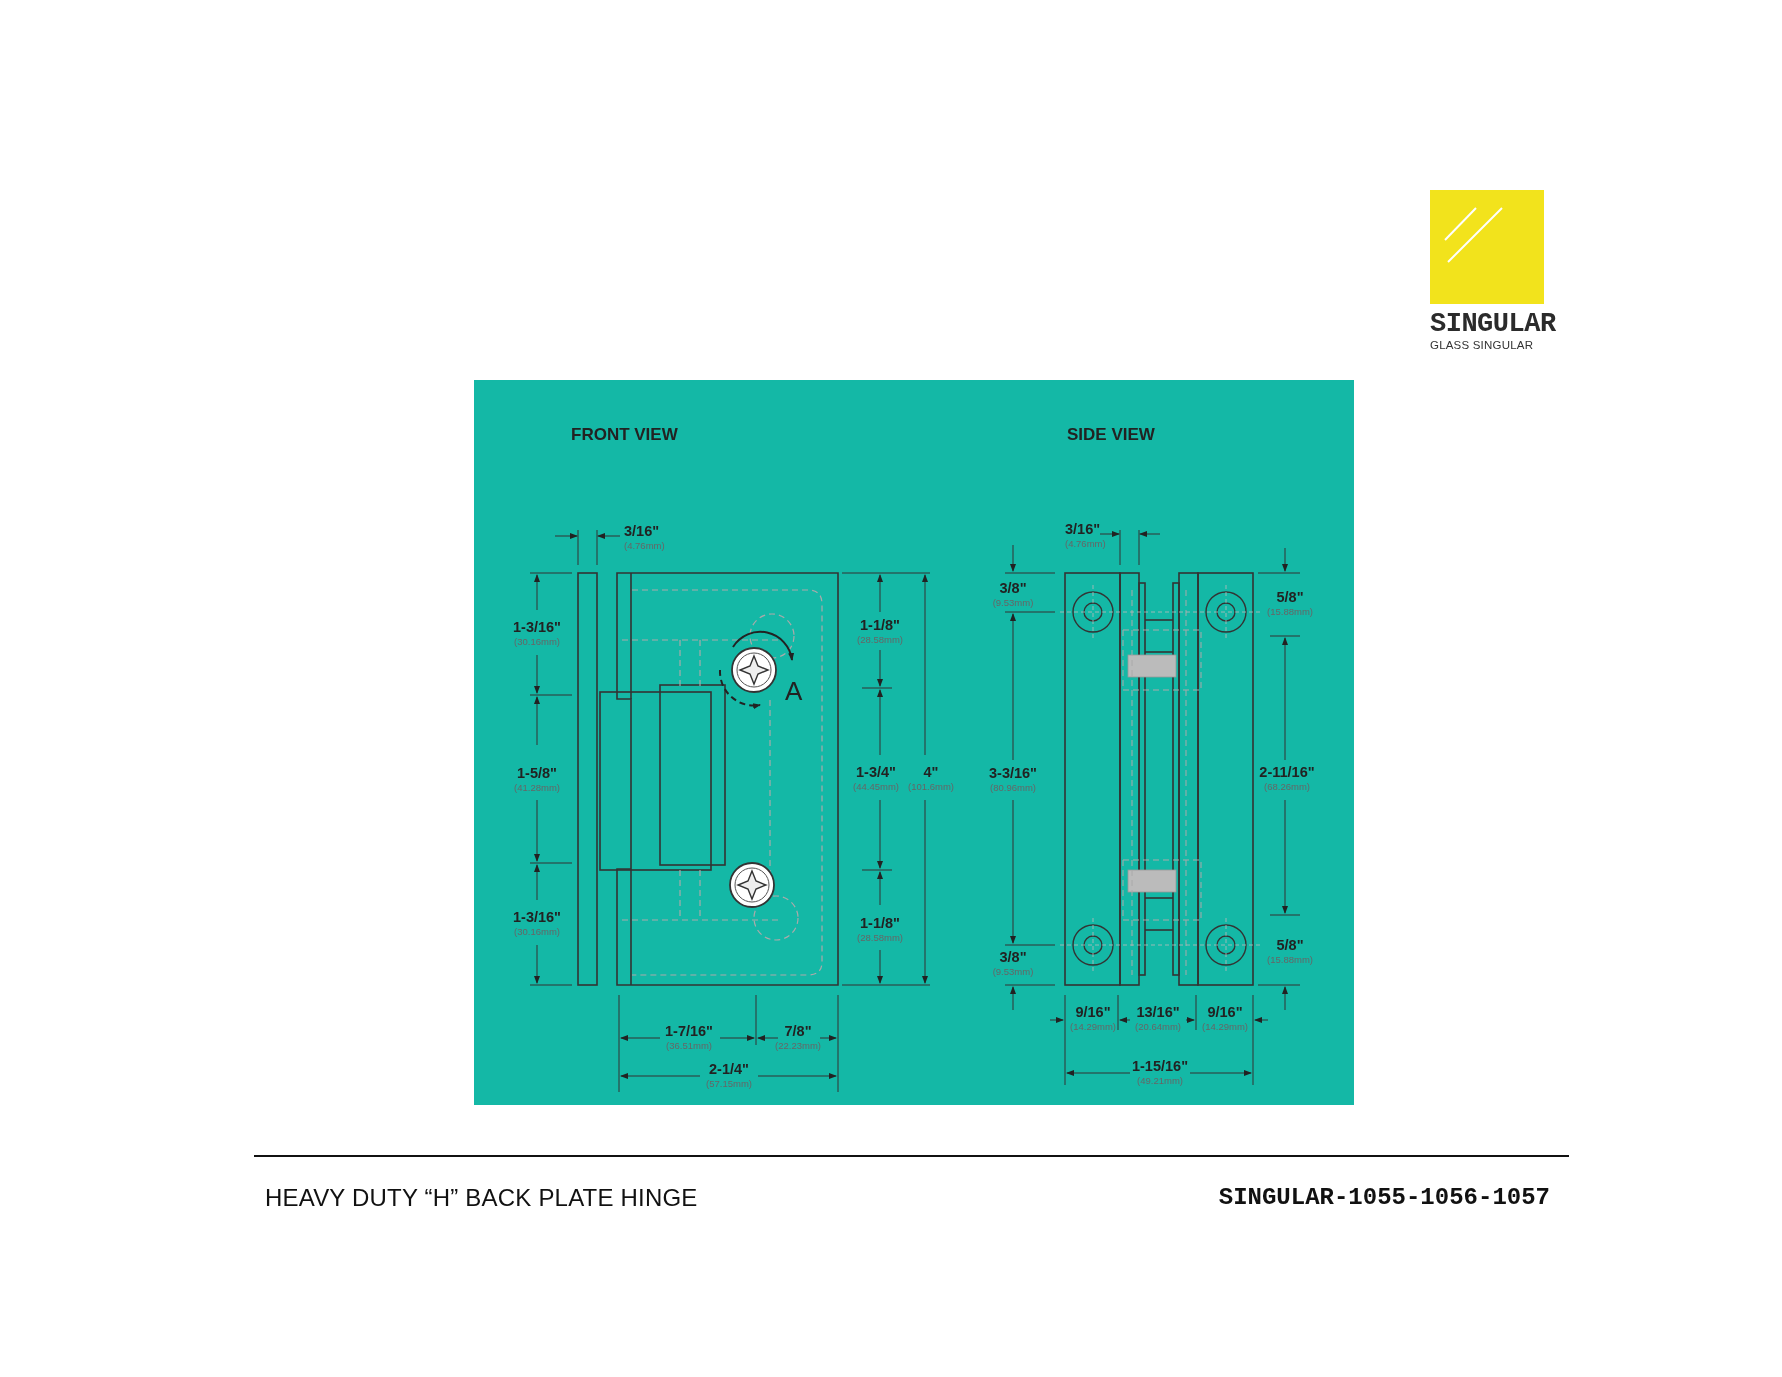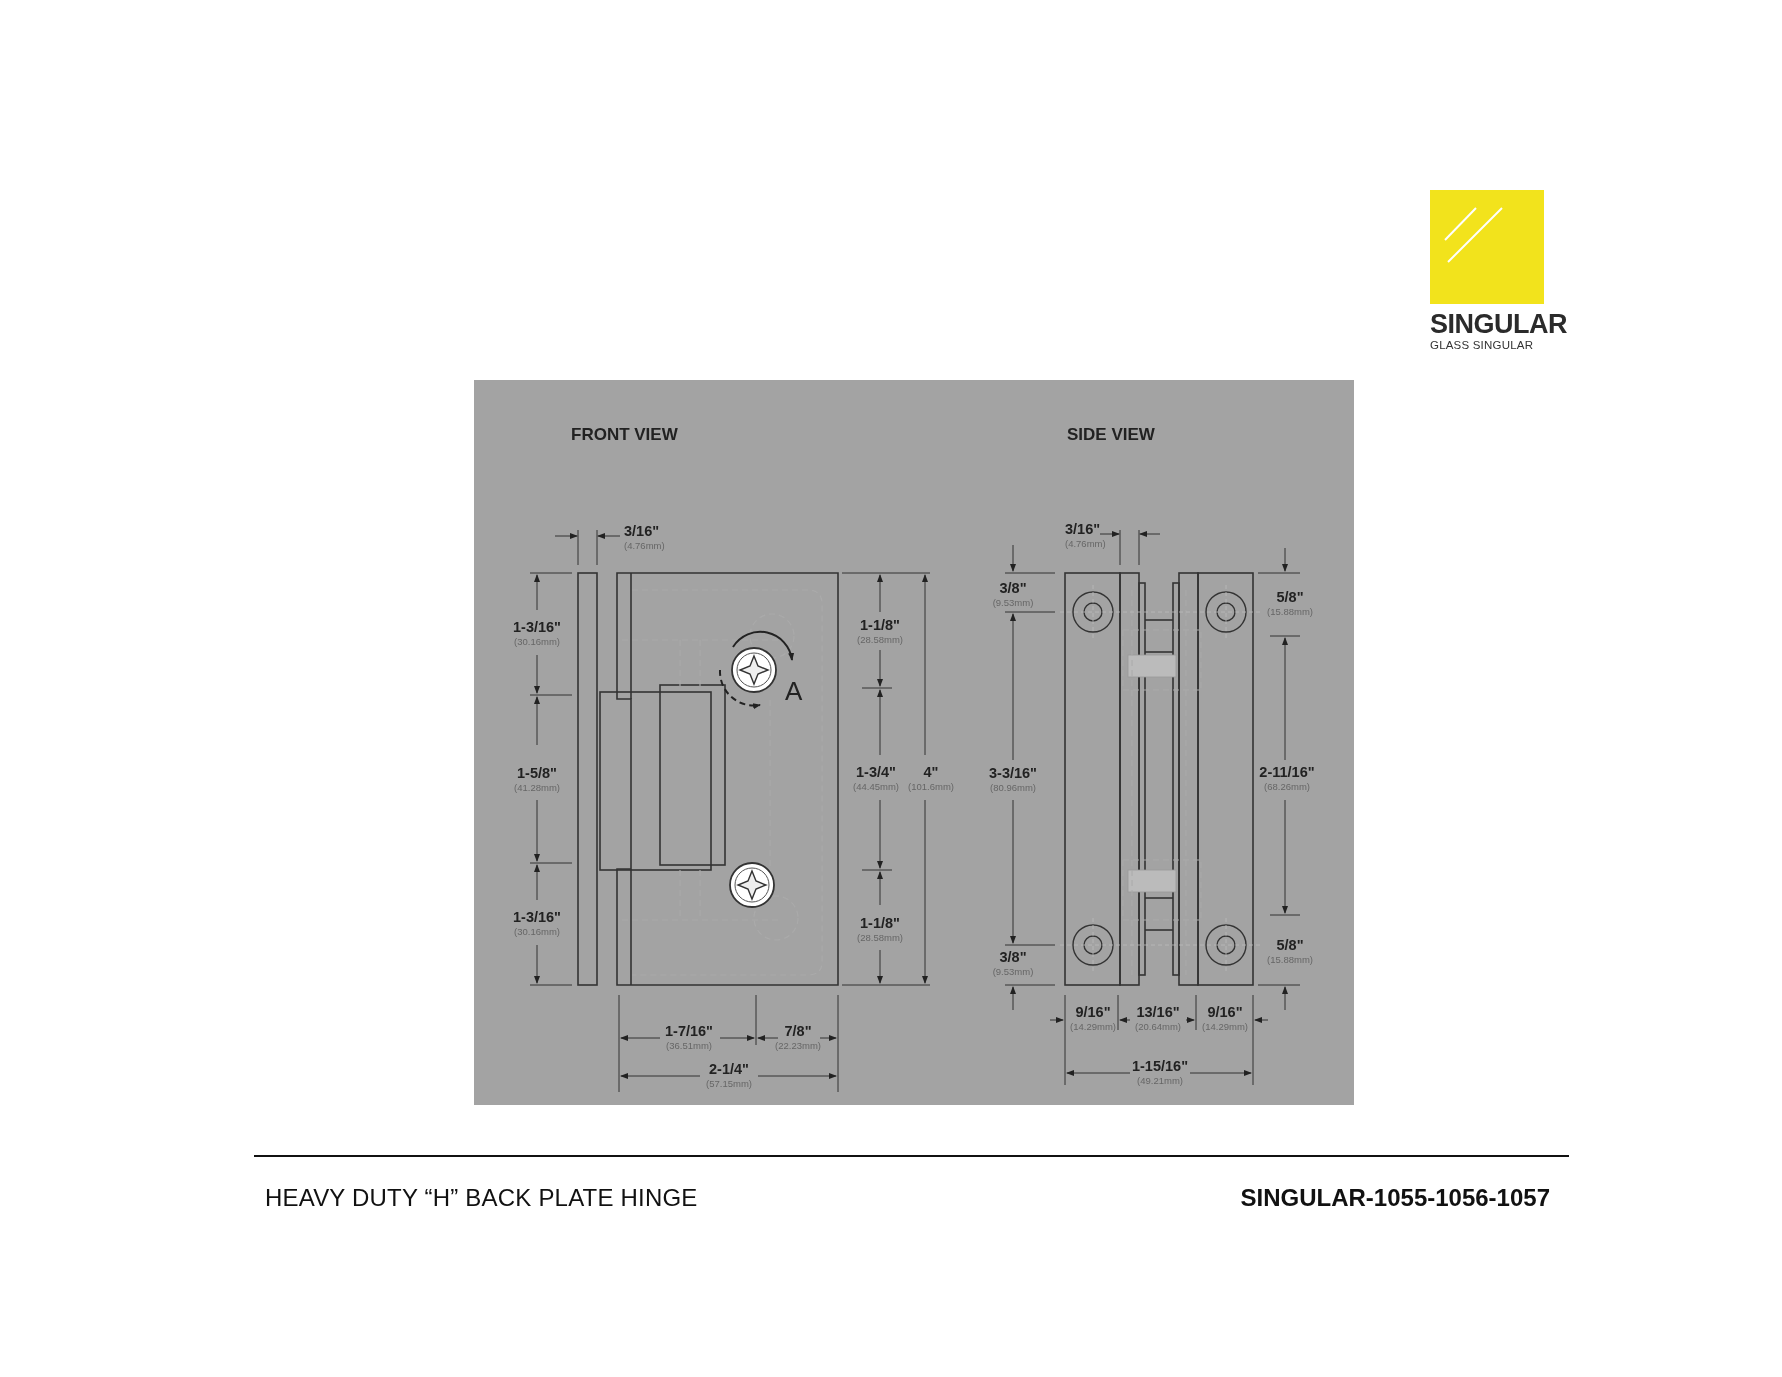--- a/index.html
+++ b/index.html
@@ -1,27 +1,27 @@
 <!DOCTYPE html>
 <html><head>
 <meta charset="utf-8">
 <style>
   html, body { margin:0; padding:0; background:#ffffff; }
   body { width:1782px; height:1377px; position:relative; overflow:hidden;
          font-family:"Liberation Sans", sans-serif; color:#111; }
   .logo { position:absolute; left:1430px; top:190px; width:116px; }
   .logo-square { width:114px; height:114px; background:#f2e31c; position:relative; }
-  .logo-name { font-family:Liberation Sans, sans-serif; font-weight:bold; font-size:27px;
+  .logo-name { font-family:Liberation Mono, monospace; font-weight:bold; font-size:27px;
                color:#2b2b2b; letter-spacing:-0.5px; margin-top:6px; line-height:28px; }
   .logo-sub { font-size:11.5px; color:#333; letter-spacing:0.2px; line-height:14px; }
-  .drawing-panel { position:absolute; left:474px; top:380px; width:880px; height:725px; background:#a3a3a3; }
+  .drawing-panel { position:absolute; left:474px; top:380px; width:880px; height:725px; background:#14b8a6; }
   svg.drawing { position:absolute; left:0; top:0; }
   .rule { position:absolute; left:254px; top:1155px; width:1315px; height:2px; background:#111; }
   .footer-title { position:absolute; left:265px; top:1184px; font-size:24px; font-weight:normal; letter-spacing:0.2px; }
-  .footer-code { position:absolute; right:232px; top:1184px; font-size:24px; font-weight:bold; }
+  .footer-code { position:absolute; right:232px; top:1184px; font-size:24px; font-weight:bold;font-family:Liberation Mono, monospace; }
   .view-title { font-family:"Liberation Sans", sans-serif; font-weight:bold; font-size:17px; fill:#222; }
   .dim { font-family:"Liberation Sans", sans-serif; font-weight:bold; font-size:14.5px; fill:#222; }
   .mm { font-family:"Liberation Sans", sans-serif; font-size:9.5px; fill:#666; }
 </style>
 </head>
 <body>
 
 <div class="logo">
   <div class="logo-square">
     <svg width="114" height="114">

